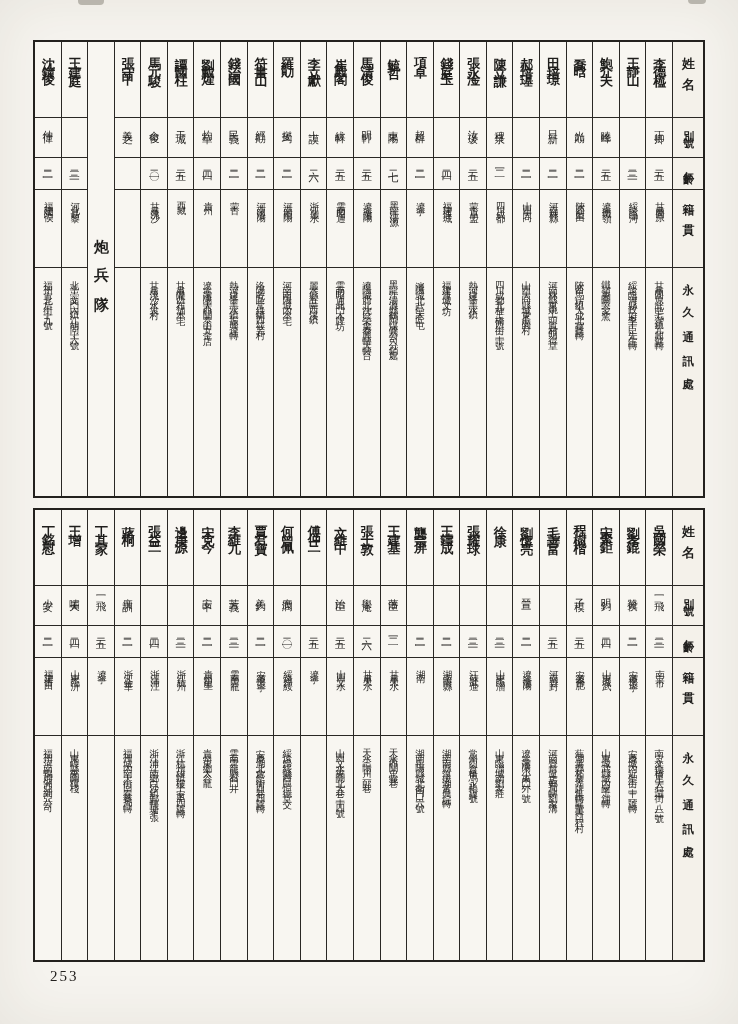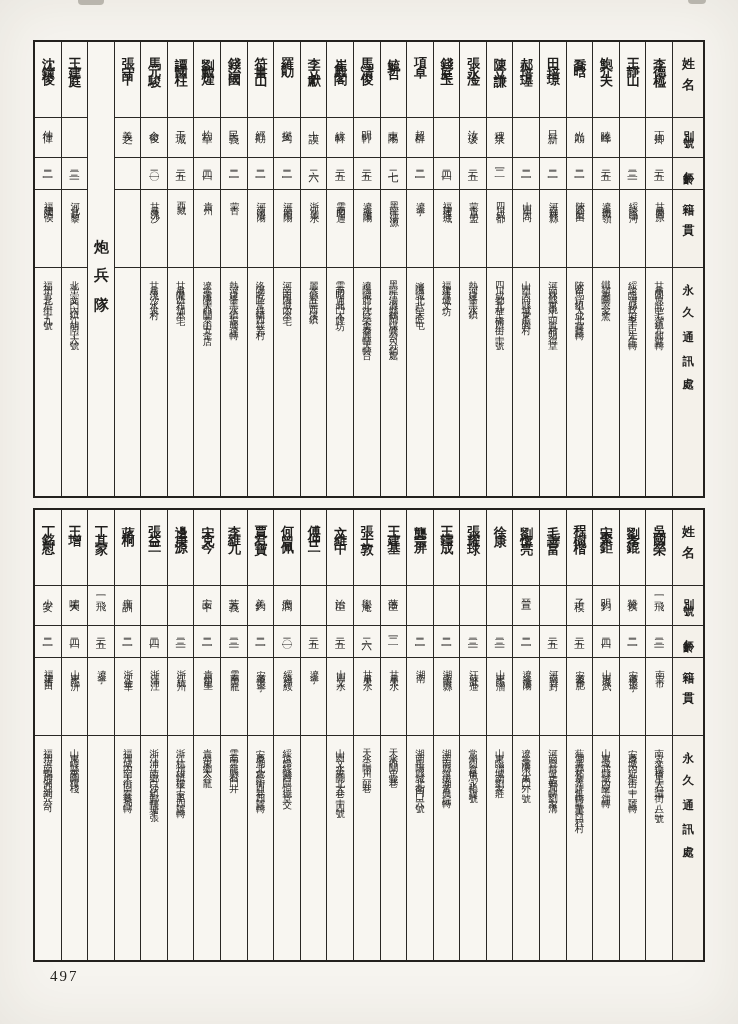--- a/index.html
+++ b/index.html
@@ -894,14 +894,14 @@
         </div>
         <div class="cell hdr origin">
           <span class="vtext">籍貫</span>
         </div>
         <div class="cell hdr address">
           <span class="vtext">永久通訊處</span>
         </div>
       </div>
     </section>
 
-  <div class="page-number">497</div>
+  <div class="page-number">253</div>
 </div>
 
 </body></html>

